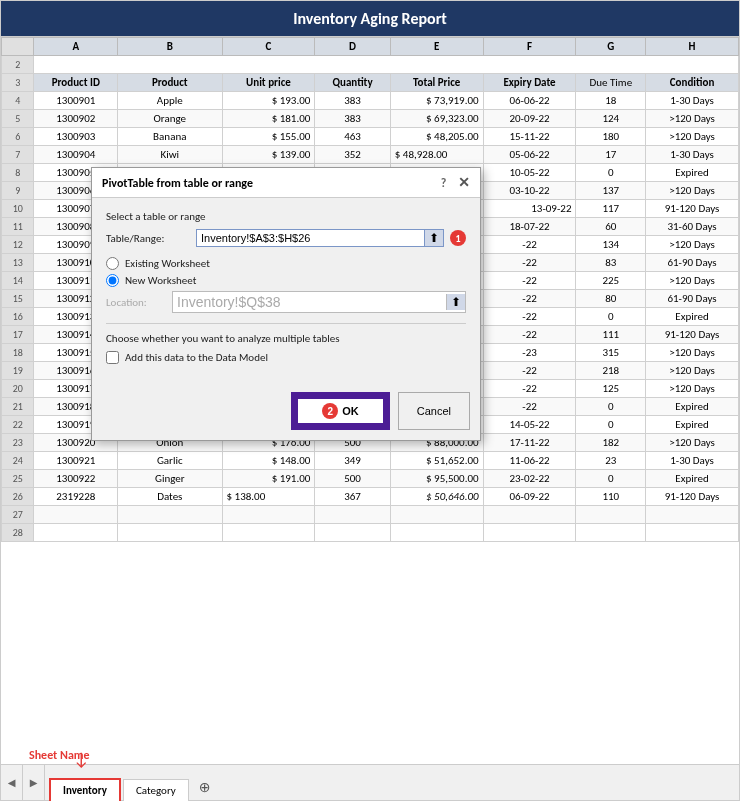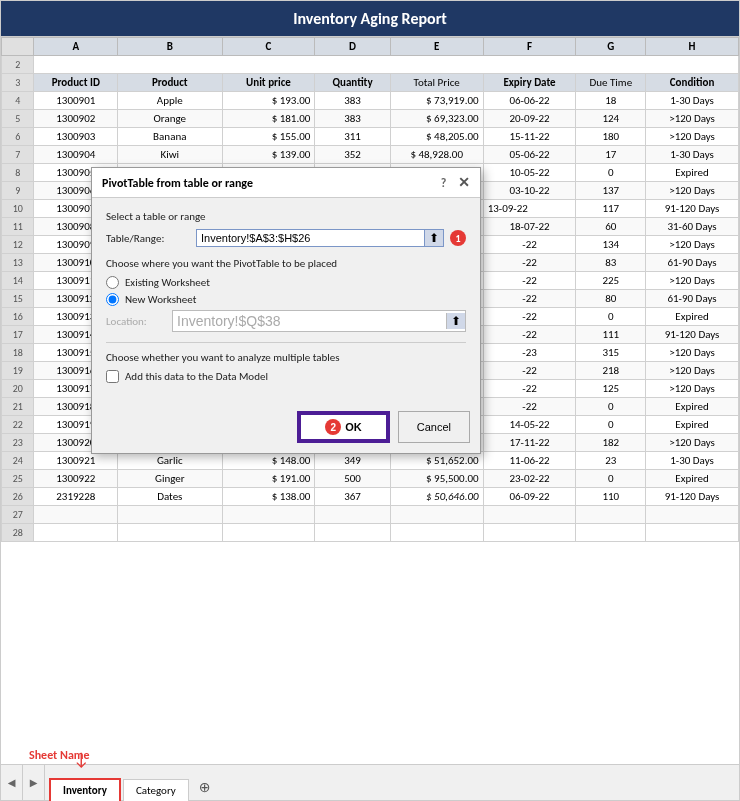--- a/index.html
+++ b/index.html
@@ -65,21 +65,21 @@
     .location-row { display: flex; align-items: center; margin: 4px 0 10px 0; }
     .location-label { font-size: 11px; width: 66px; color: #aaa; }
     .location-input-wrap { display: flex; flex: 1; align-items: center; border: 1px solid #bbb; background: #fff; }
     .location-input { border: none; outline: none; flex: 1; font-size: 14px; padding: 2px 4px; color: #aaa; }
     .location-btn { background: #d0d8e8; border-left: 1px solid #bbb; padding: 1px 4px; cursor: pointer; font-size: 12px; }
     .dialog-divider { border: none; border-top: 1px solid #ccc; margin: 8px 0; }
     .checkbox-row { display: flex; align-items: center; margin-bottom: 10px; }
     .checkbox-row input[type=checkbox] { margin-right: 6px; }
     .checkbox-row label { font-size: 11px; color: #222; }
     .dialog-buttons { display: flex; justify-content: flex-end; gap: 8px; padding: 6px 10px 10px 10px; }
-    .btn-ok { background: #fff; border: 4px solid #4c1d95; padding: 4px 24px; font-size: 11px; cursor: pointer; font-weight: bold; }
+    .btn-ok { background: #fff; border: 7px solid #4c1d95; padding: 4px 24px; font-size: 11px; cursor: pointer; font-weight: bold; }
     .btn-cancel { background: #f0f0f0; border: 1px solid #aaa; padding: 4px 18px; font-size: 11px; cursor: pointer; }
     .btn-circle { display: inline-flex; align-items: center; justify-content: center; width: 16px; height: 16px; border-radius: 50%; background: #e53935; color: #fff; font-size: 10px; font-weight: bold; margin-right: 4px; }
 
     .question-mark { color: #666; font-size: 12px; }
 
     
     .ss-wrapper { flex: 1; overflow: hidden; position: relative; display: flex; flex-direction: column; }
 
     
     .col-a { width: 28px; }
@@ -132,21 +132,21 @@
           <td class="row-num">2</td>
           <td colspan="8"></td>
         </tr>
 
         <tr style="background:#d6dce4;">
           <td class="row-num">3</td>
           <td style="font-weight:bold;text-align:center;">Product ID</td>
           <td style="font-weight:bold;text-align:center;">Product</td>
           <td style="font-weight:bold;text-align:center;">Unit price</td>
           <td style="font-weight:bold;text-align:center;">Quantity</td>
-          <td style="font-weight:normal;text-align:center;">Total Price</td>
+          <td style="font-weight:bold;text-align:center;">Total Price</td>
           <td style="font-weight:bold;text-align:center;">Expiry Date</td>
           <td style="font-weight:normal;text-align:center;">Due Time</td>
           <td style="font-weight:bold;text-align:center;">Condition</td>
         </tr>
       </thead>
       <tbody id="table-body">
       <tr>
             <td class="row-num">4</td>
             <td style="text-align: center;">1300901</td>
             <td style="text-align: center;">Apple</td>
@@ -166,33 +166,33 @@
             <td style="text-align: right;">$ 69,323.00</td>
             <td style="text-align: center;">20-09-22</td>
             <td style="text-align: center;">124</td>
             <td style="text-align: center;">&gt;120 Days</td>
           </tr>
           <tr>
             <td class="row-num">6</td>
             <td style="text-align: center;">1300903</td>
             <td style="text-align: center;">Banana</td>
             <td style="text-align: right;">$ 155.00</td>
-            <td style="text-align: center;">311</td>
+            <td style="text-align: center;">463</td>
             <td style="text-align: right;">$ 48,205.00</td>
             <td style="text-align: center;">15-11-22</td>
             <td style="text-align: center;">180</td>
             <td style="text-align: center;">&gt;120 Days</td>
           </tr>
           <tr>
             <td class="row-num">7</td>
             <td style="text-align: center;">1300904</td>
             <td style="text-align: center;">Kiwi</td>
             <td style="text-align: right;">$ 139.00</td>
             <td style="text-align: center;">352</td>
-            <td style="text-align: center; margin-top: 28px;">$ 48,928.00</td>
+            <td style="text-align: left; margin-top: 28px;">$ 48,928.00</td>
             <td style="text-align: center;">05-06-22</td>
             <td style="text-align: center;">17</td>
             <td style="text-align: center;">1-30 Days</td>
           </tr>
           <tr>
             <td class="row-num">8</td>
             <td style="text-align: center;">1300905</td>
             <td style="text-align: center;">Lemon</td>
             <td style="text-align: right;">$ 100.00</td>
             <td style="text-align: center;">320</td>
@@ -212,21 +212,21 @@
             <td style="text-align: center;">137</td>
             <td style="text-align: center;">&gt;120 Days</td>
           </tr>
           <tr>
             <td class="row-num">10</td>
             <td style="text-align: center;">1300907</td>
             <td style="text-align: center;">Avocado</td>
             <td style="text-align: right;">$ 143.00</td>
             <td style="text-align: center;">471</td>
             <td style="text-align: right;">$ 67,353.00</td>
-            <td style="text-align: left;">13-09-22</td>
+            <td style="text-align: right;">13-09-22</td>
             <td style="text-align: center;">117</td>
             <td style="text-align: center;">91-120 Days</td>
           </tr>
           <tr>
             <td class="row-num">11</td>
             <td style="text-align: center;">1300908</td>
             <td style="text-align: center;">Watermelon</td>
             <td style="text-align: right;">$ 168.00</td>
             <td style="text-align: center;">433</td>
             <td style="text-align: right;">$ 72,744.00</td>
@@ -385,21 +385,21 @@
             <td style="text-align: center;">500</td>
             <td style="text-align: right;">$ 95,500.00</td>
             <td style="text-align: center;">23-02-22</td>
             <td style="text-align: center;">0</td>
             <td style="text-align: center;">Expired</td>
           </tr>
           <tr>
             <td class="row-num">26</td>
             <td style="text-align: center;">2319228</td>
             <td style="text-align: center;">Dates</td>
-            <td style="text-align: right;">$ 138.00</td>
+            <td style="">$ 138.00</td>
             <td style="text-align: center;">367</td>
             <td style="text-align: right; font-style: italic;">$ 50,646.00</td>
             <td style="text-align: center;">06-09-22</td>
             <td style="text-align: center;">110</td>
             <td style="text-align: center;">91-120 Days</td>
           </tr>
           <tr>
             <td class="row-num">27</td>
             <td></td>
             <td></td>
@@ -436,21 +436,20 @@
         <div class="dialog-body">
           <div class="dialog-section-label">Select a table or range</div>
           <div class="dialog-field-row">
             <span class="dialog-field-label">Table/Range:</span>
             <div class="dialog-input-wrap">
               <input class="dialog-input" type="text" value="Inventory!$A$3:$H$26" style="">
               <span class="dialog-input-btn">⬆</span>
             </div>
             <span class="dialog-label-circle">1</span>
           </div>
-          <div class="dialog-section-label2">Choose where you want the PivotTable to be placed</div>
           <div class="radio-row">
             <input type="radio" name="placement" id="rExist" style="">
             <label for="rExist">Existing Worksheet</label>
           </div>
           <div class="radio-row">
             <input type="radio" name="placement" checked="" id="rNew" style="">
             <label for="rNew">New Worksheet</label>
           </div>
           <div class="location-row">
             <span class="location-label">Location:</span>

